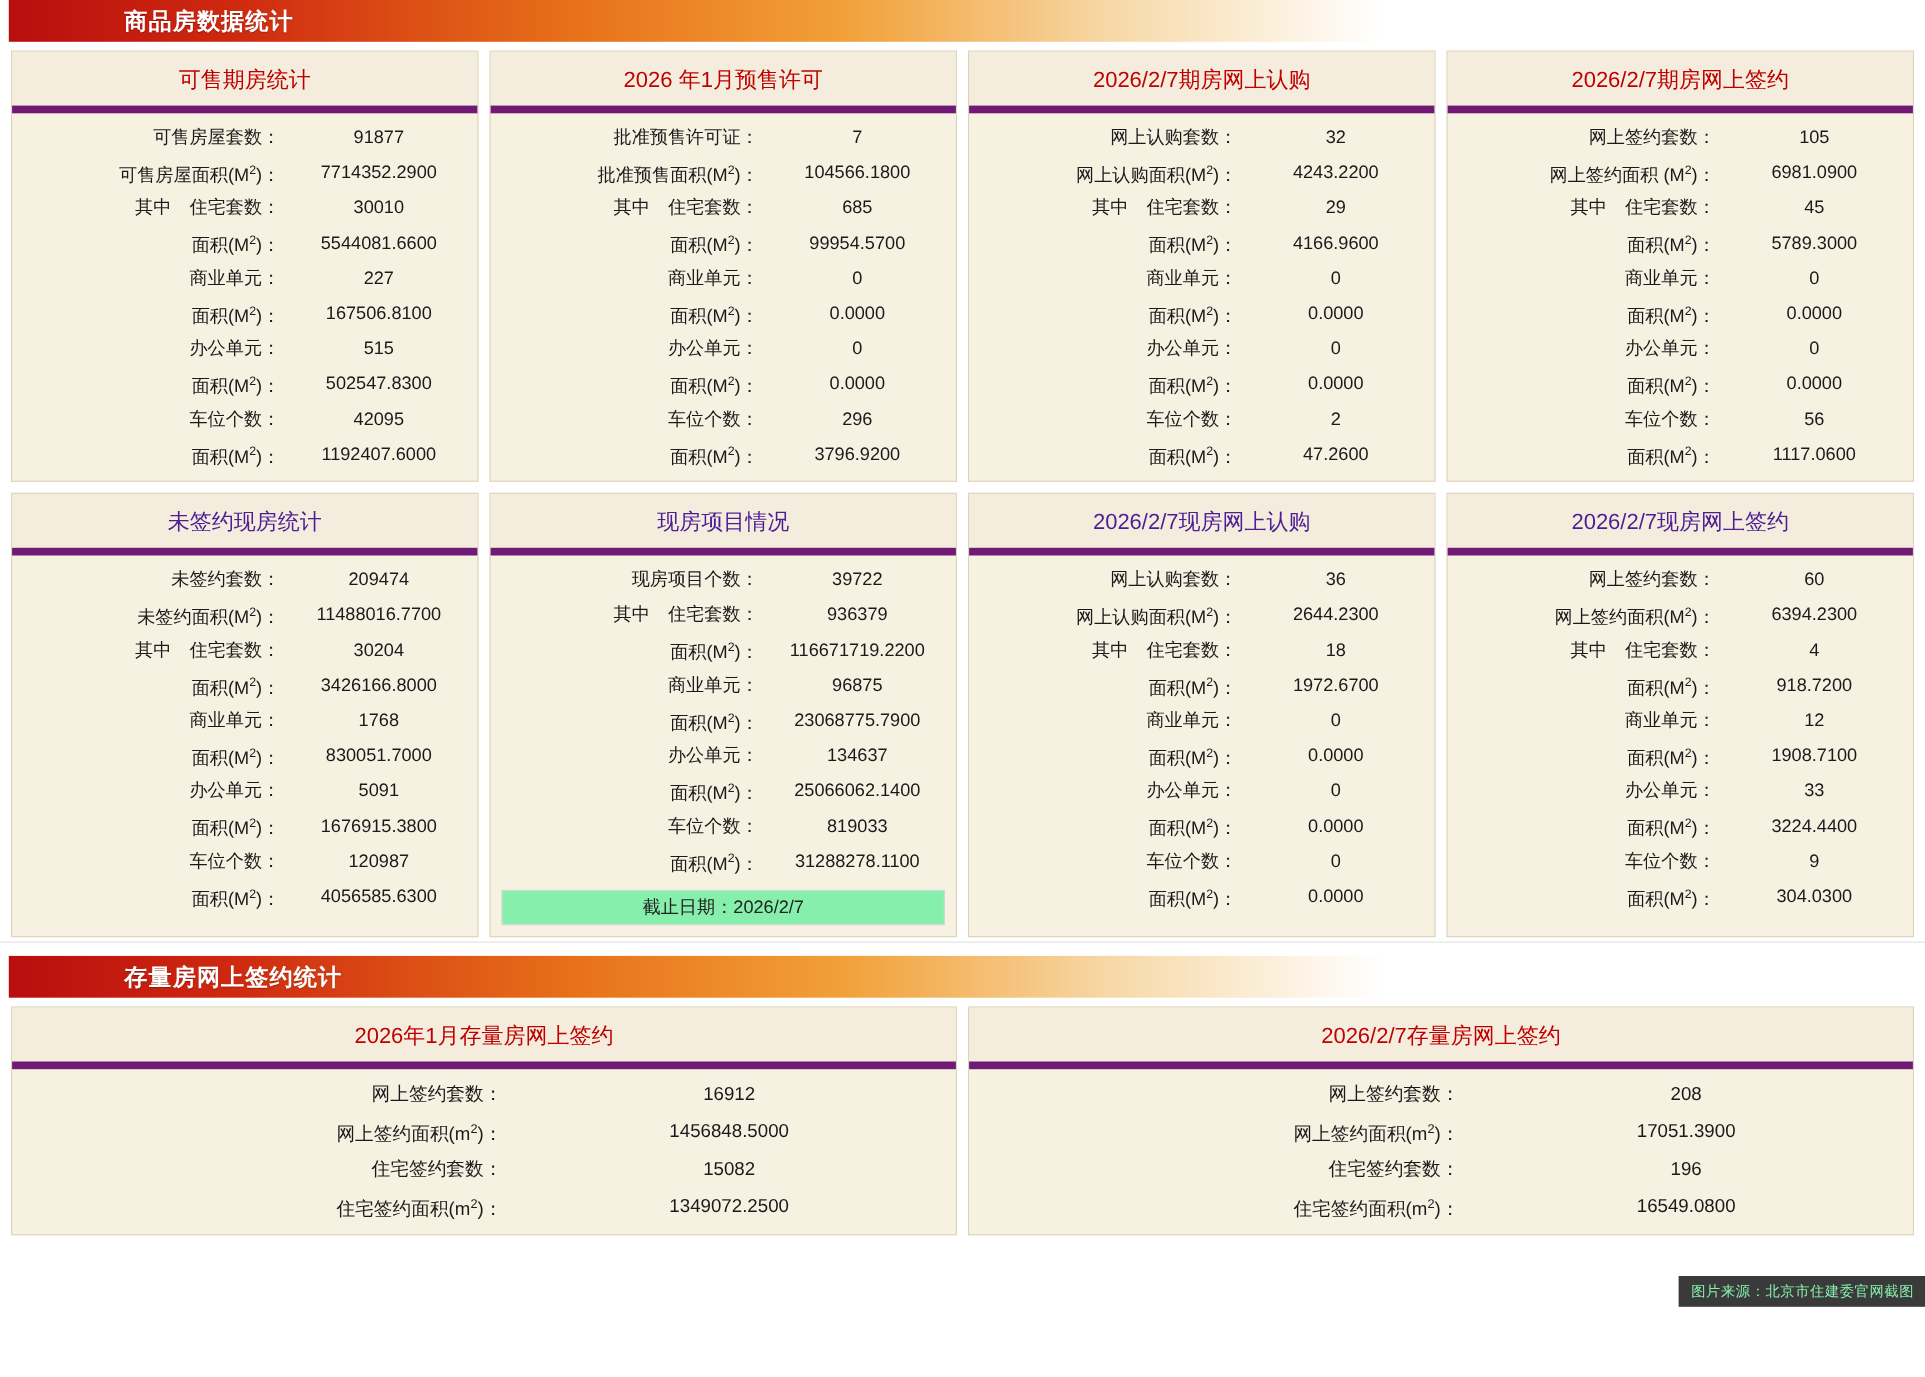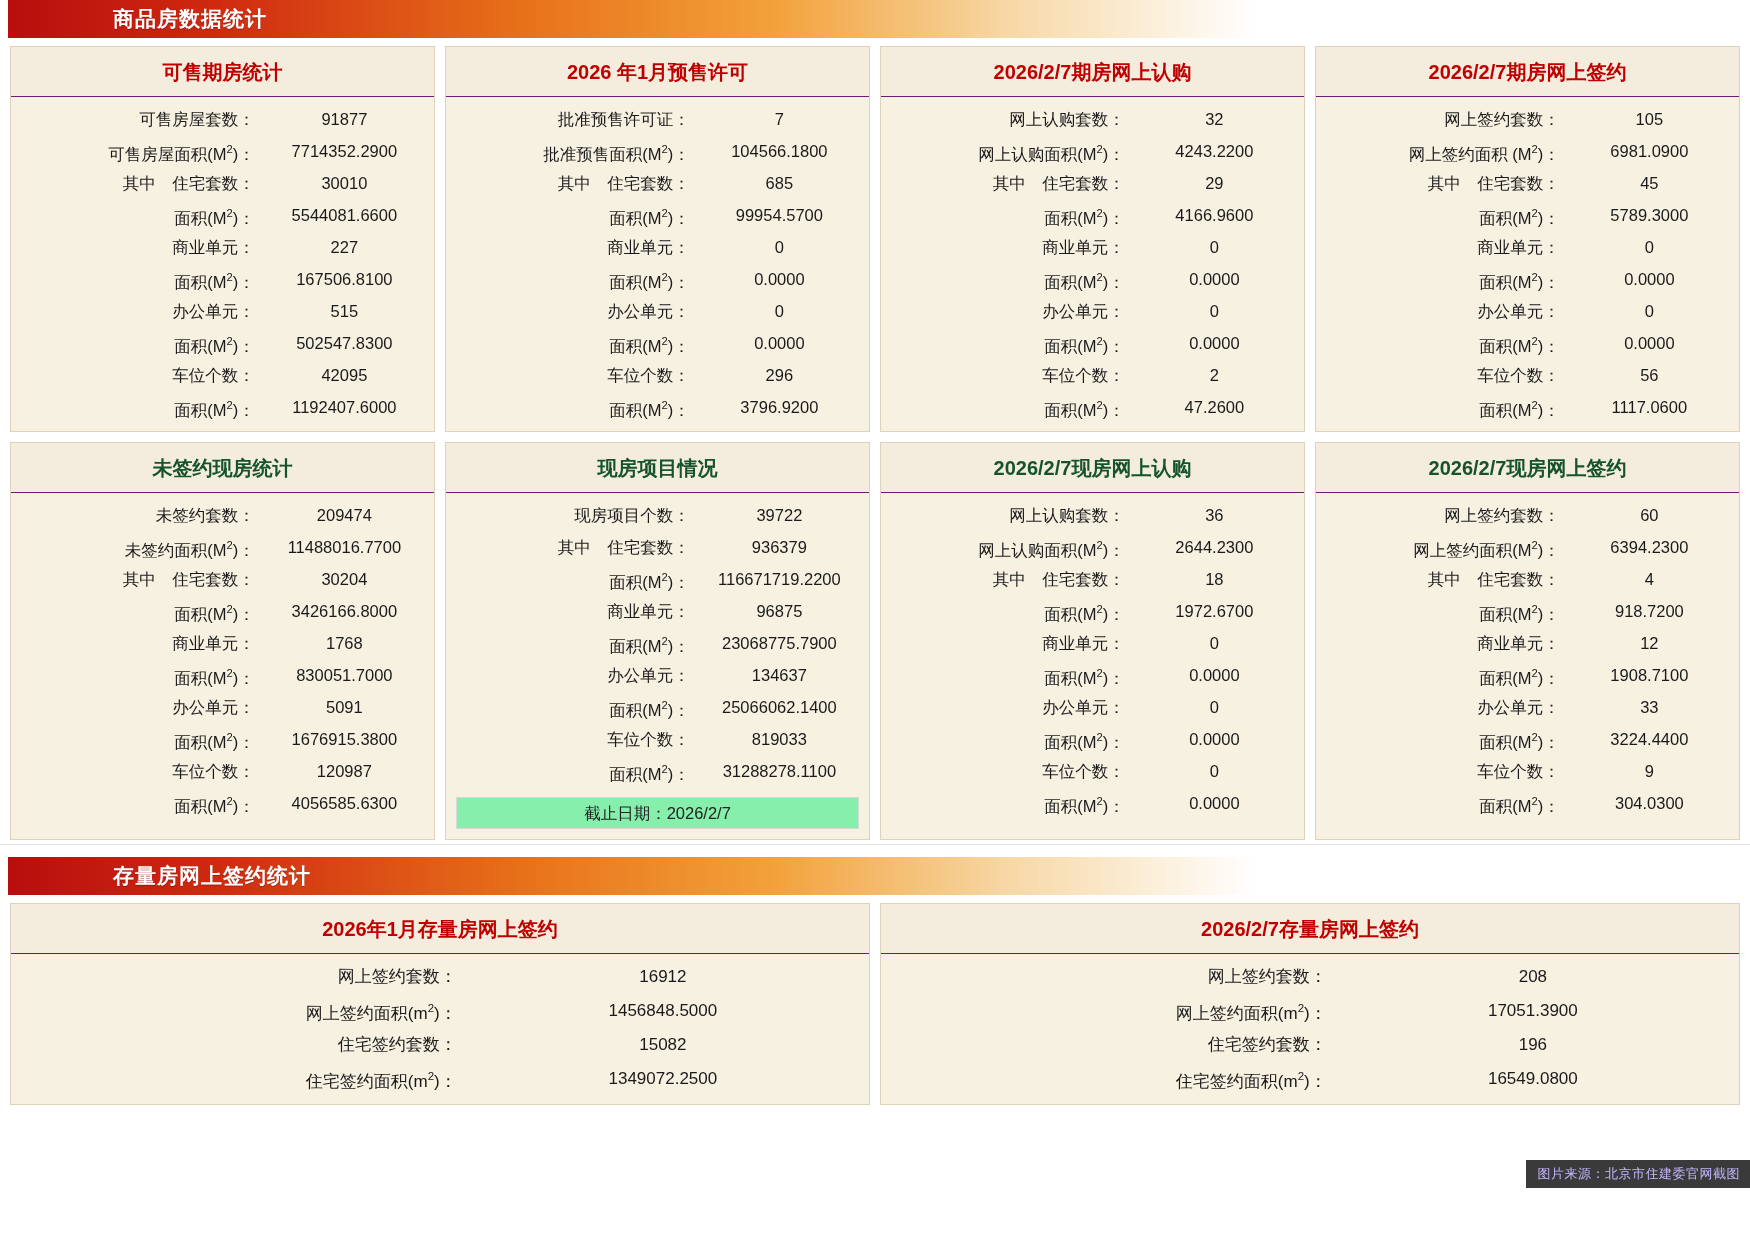--- a/index.html
+++ b/index.html
@@ -57,27 +57,27 @@
   }
   .card {
     background: #f7f1e2;
     border: 1px solid #ddd3bb;
     box-sizing: border-box;
     padding: 0 0 6px 0;
   }
   .card-title {
     text-align: center;
     font-size: 20px;
-    font-weight: bold;
+    font-weight: normal;
     padding: 12px 4px 10px 4px;
     background: #f4eddd;
-    border-bottom: 1px solid #701a75;
+    border-bottom: 7px solid #701a75;
   }
   .title-red { color: #c00000; }
-  .title-blue { color: #14532d; }
+  .title-blue { color: #4c1d95; }
 
   .rows {
     padding: 6px 10px 2px 10px;
   }
   .row {
     display: flex;
     align-items: center;
     font-size: 16.5px;
     line-height: 32px;
     height: 32px;
@@ -119,21 +119,21 @@
   }
   .grid.two .row .lbl {
     flex: 0 0 52%;
   }
 
   .source-tag {
     position: absolute;
     right: 0;
     bottom: 0;
     background: #3a3a3a;
-    color: #c4b5fd;
+    color: #86efac;
     font-size: 13px;
     padding: 5px 10px 5px 12px;
     letter-spacing: 0.5px;
   }
   sup { font-size: 0.68em; }
 </style>
 </head>
 <body>
 
 <div class="page">

